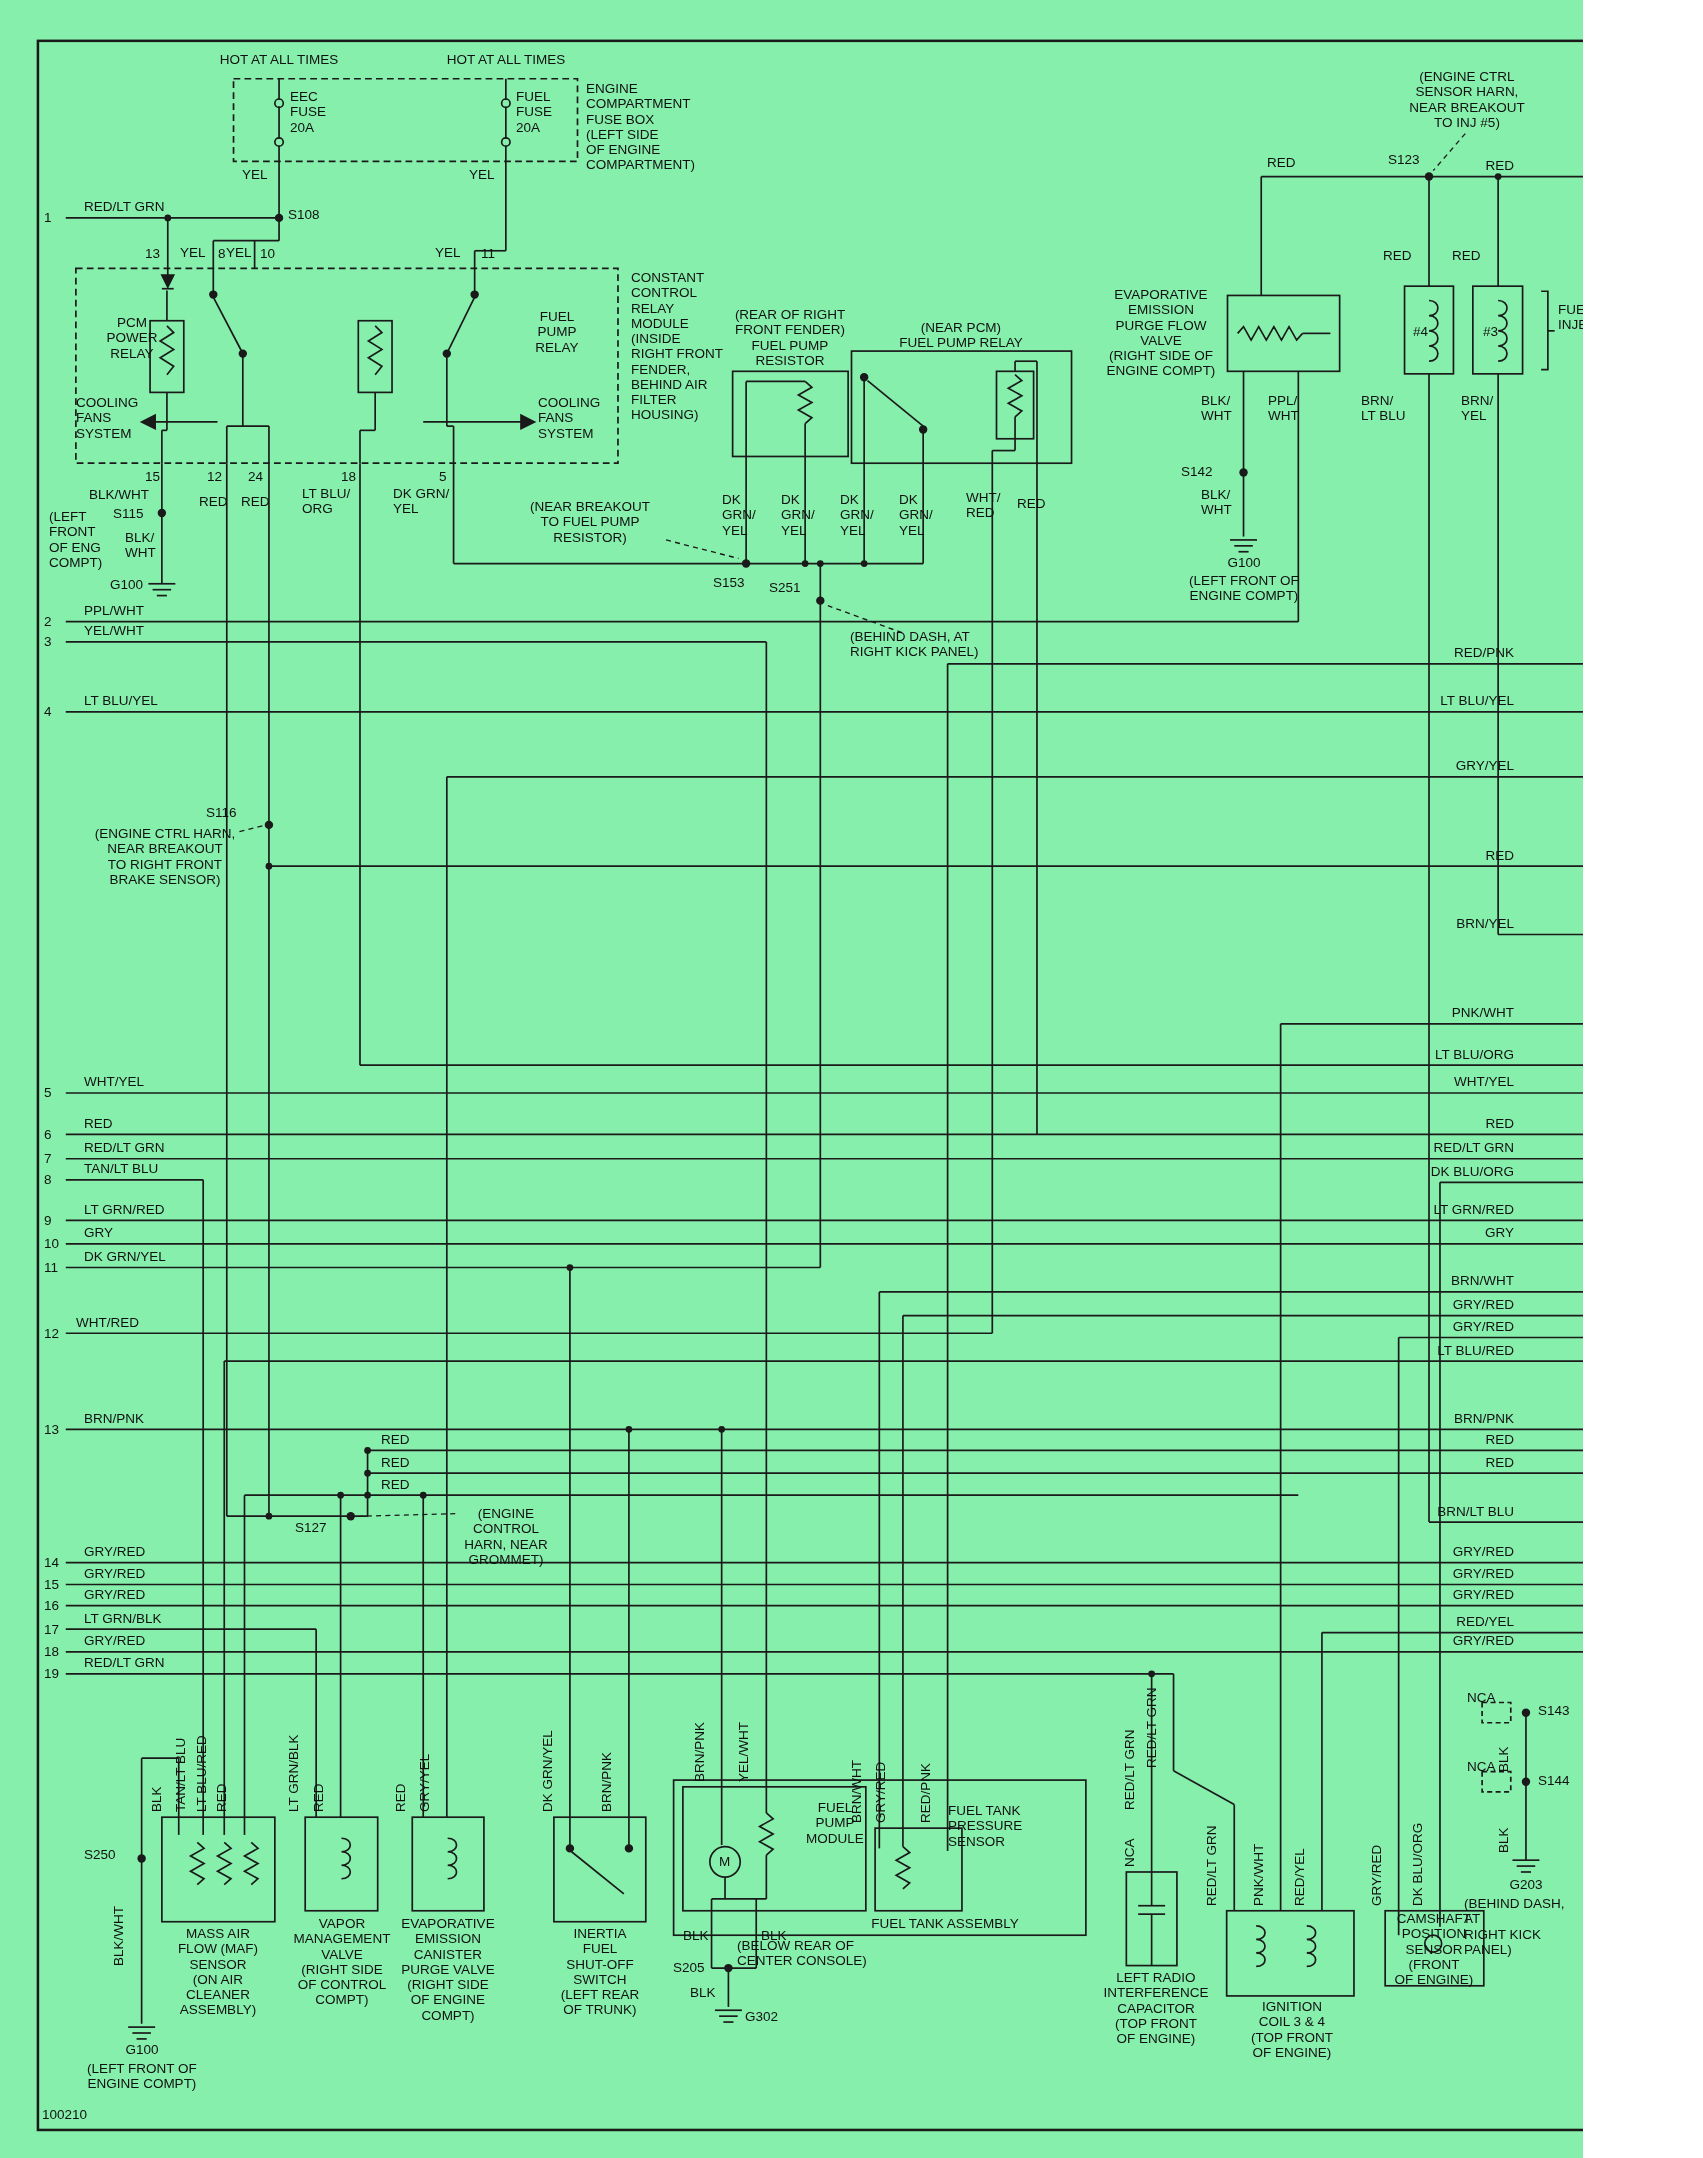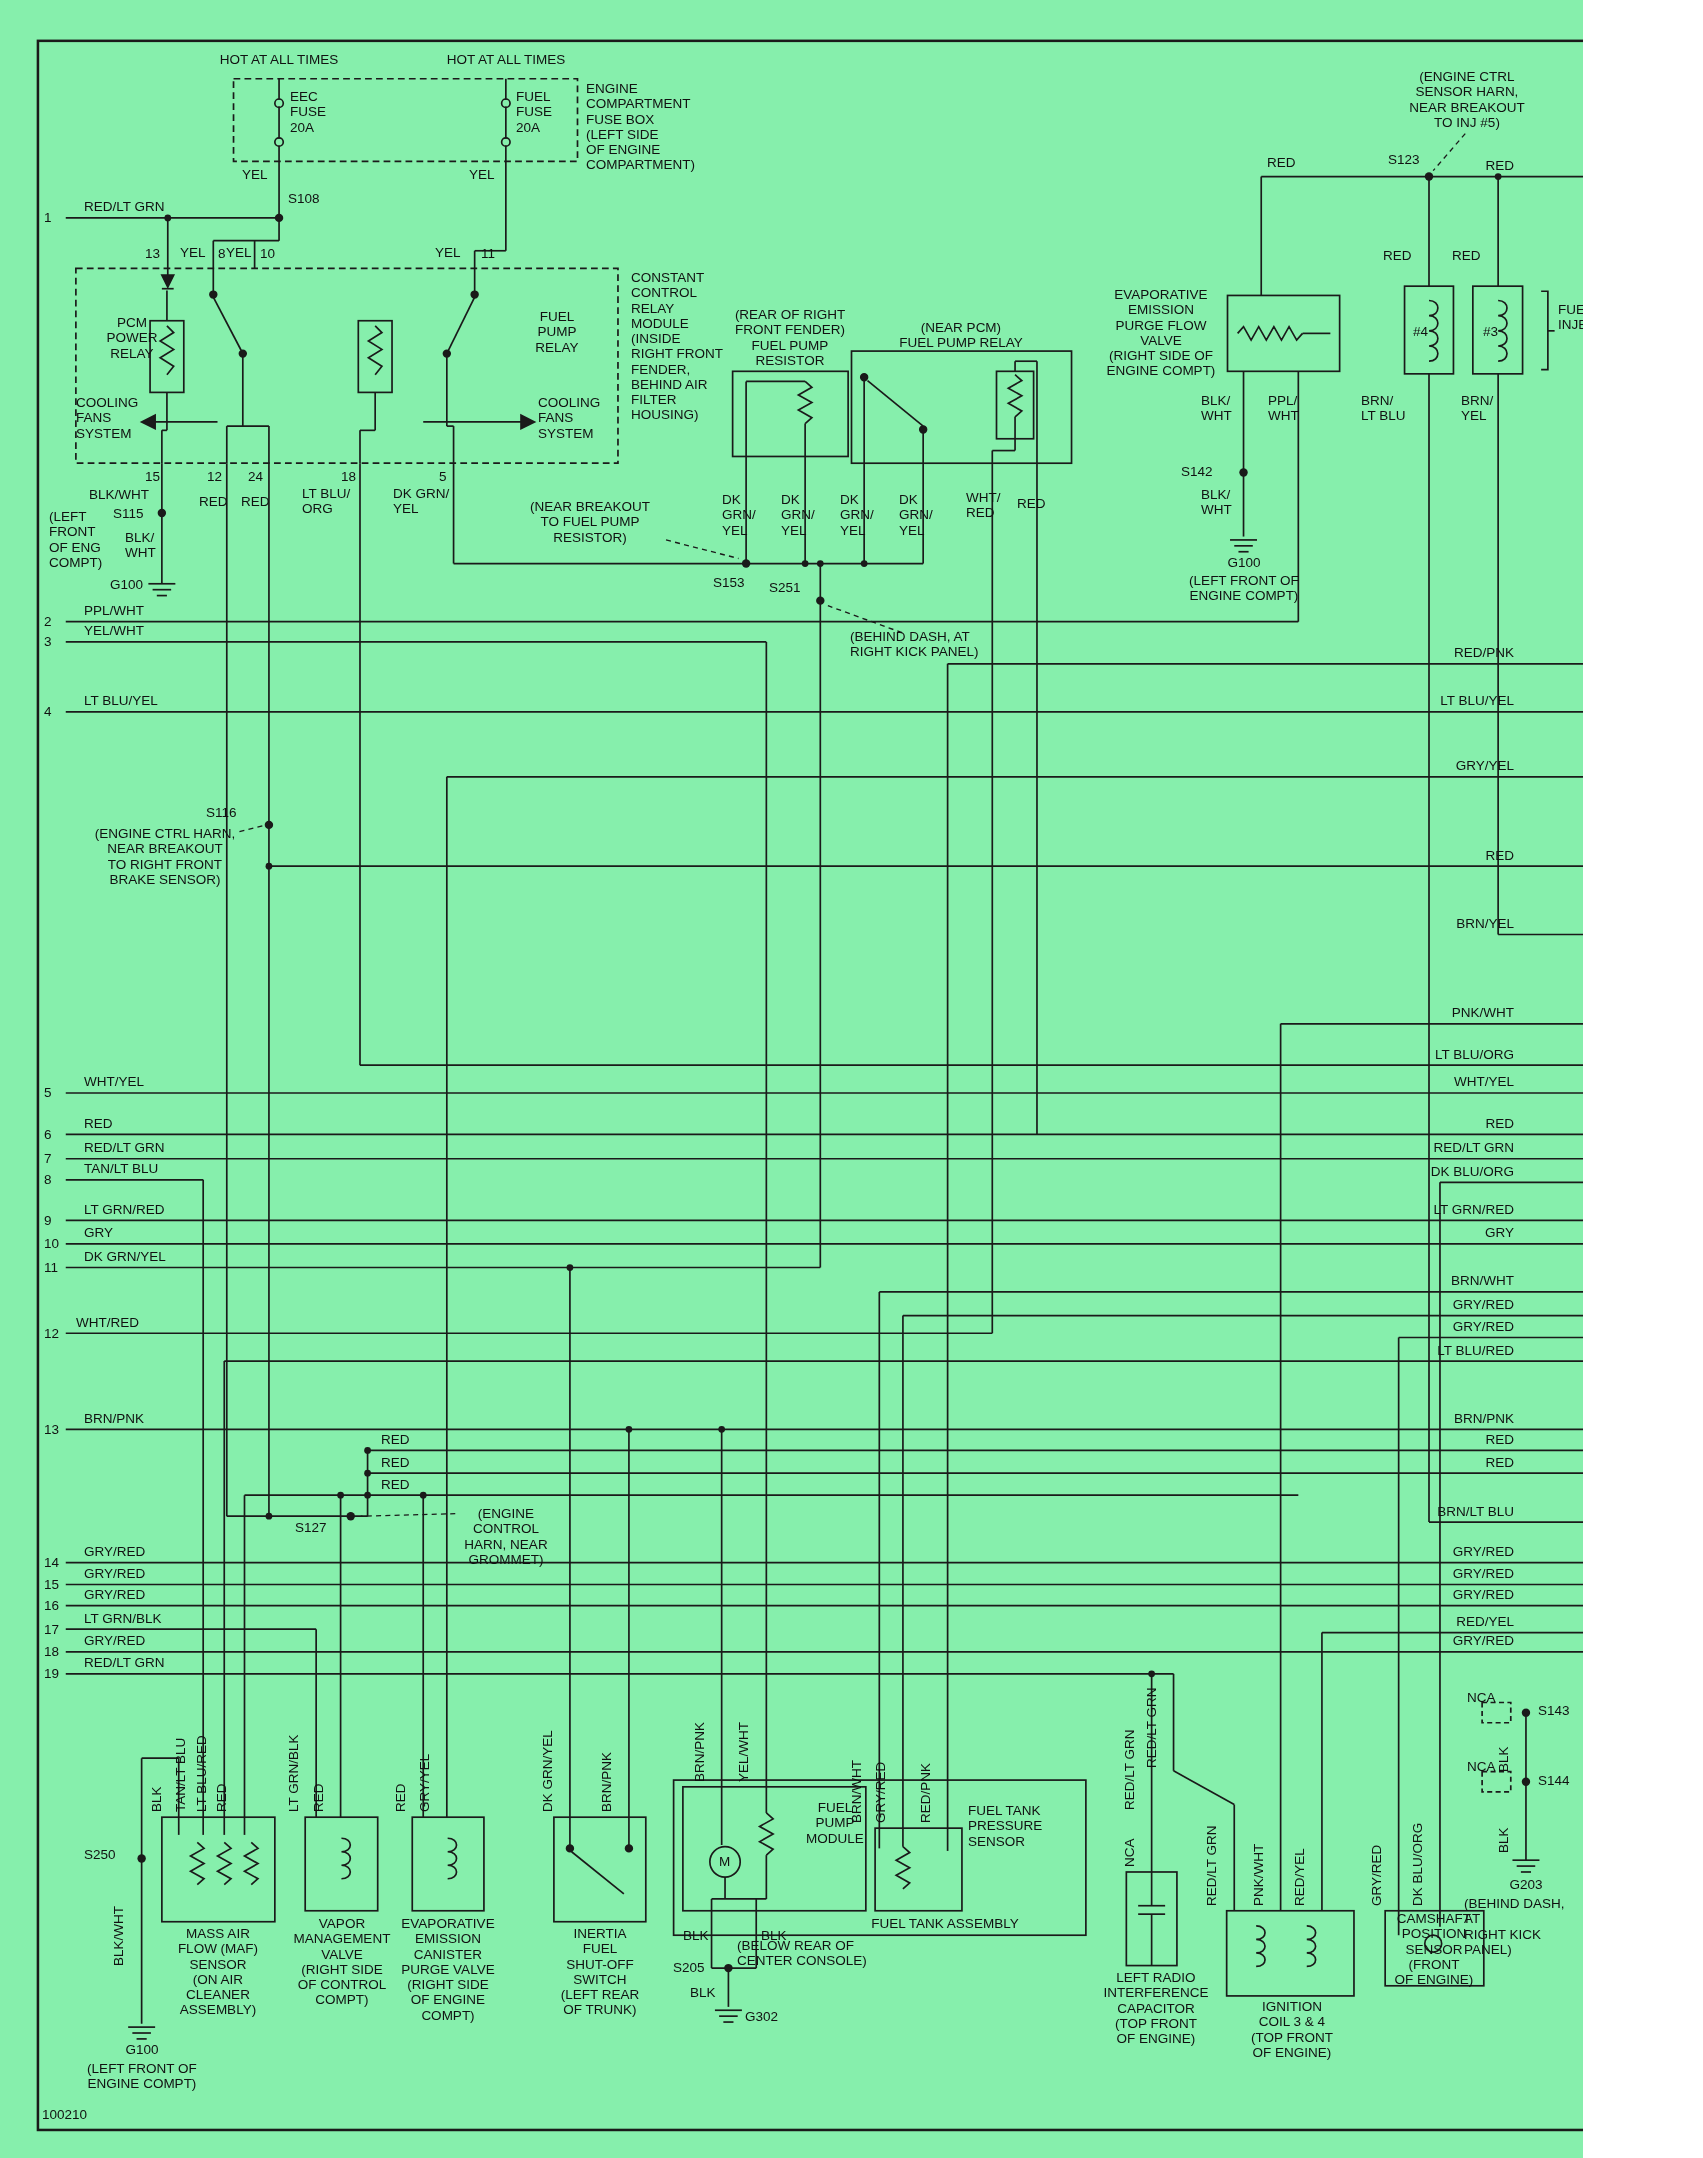--- a/index.html
+++ b/index.html
@@ -328,21 +328,21 @@
 FUSE
 20A</div>
 <div class="lbl" style="left:586px;top:81px">ENGINE
 COMPARTMENT
 FUSE BOX
 (LEFT SIDE
 OF ENGINE
 COMPARTMENT)</div>
 <div class="lbl" style="left:242px;top:167px">YEL</div>
 <div class="lbl" style="left:469px;top:167px">YEL</div>
-<div class="lbl" style="left:288px;top:191px">S108</div>
+<div class="lbl" style="left:288px;top:207px">S108</div>
 
 <div class="lbl num" style="left:145px;top:246px">13</div>
 <div class="lbl" style="left:180px;top:245px">YEL</div>
 <div class="lbl num" style="left:218px;top:246px">8</div>
 <div class="lbl" style="left:226px;top:245px">YEL</div>
 <div class="lbl num" style="left:260px;top:246px">10</div>
 <div class="lbl" style="left:435px;top:245px">YEL</div>
 <div class="lbl num" style="left:481px;top:246px">11</div>
 
 <div class="lbl" style="left:631px;top:270px">CONSTANT
@@ -586,21 +586,21 @@
 <div class="lbl cx" style="left:600px;top:1926px">INERTIA
 FUEL
 SHUT-OFF
 SWITCH
 (LEFT REAR
 OF TRUNK)</div>
 <div class="lbl cx" style="left:835px;top:1800px">FUEL
 PUMP
 MODULE</div>
 <div class="lbl" style="left:719px;top:1854px">M</div>
-<div class="lbl" style="left:968px;top:1803px">FUEL TANK
+<div class="lbl" style="left:948px;top:1803px">FUEL TANK
 PRESSURE
 SENSOR</div>
 <div class="lbl cx" style="left:945px;top:1916px">FUEL TANK ASSEMBLY</div>
 <div class="lbl" style="left:683px;top:1928px">BLK</div>
 <div class="lbl" style="left:761px;top:1928px">BLK</div>
 <div class="lbl" style="left:673px;top:1960px">S205</div>
 <div class="lbl" style="left:690px;top:1985px">BLK</div>
 <div class="lbl" style="left:745px;top:2009px">G302</div>
 <div class="lbl" style="left:737px;top:1938px">(BELOW REAR OF
 CENTER CONSOLE)</div>

